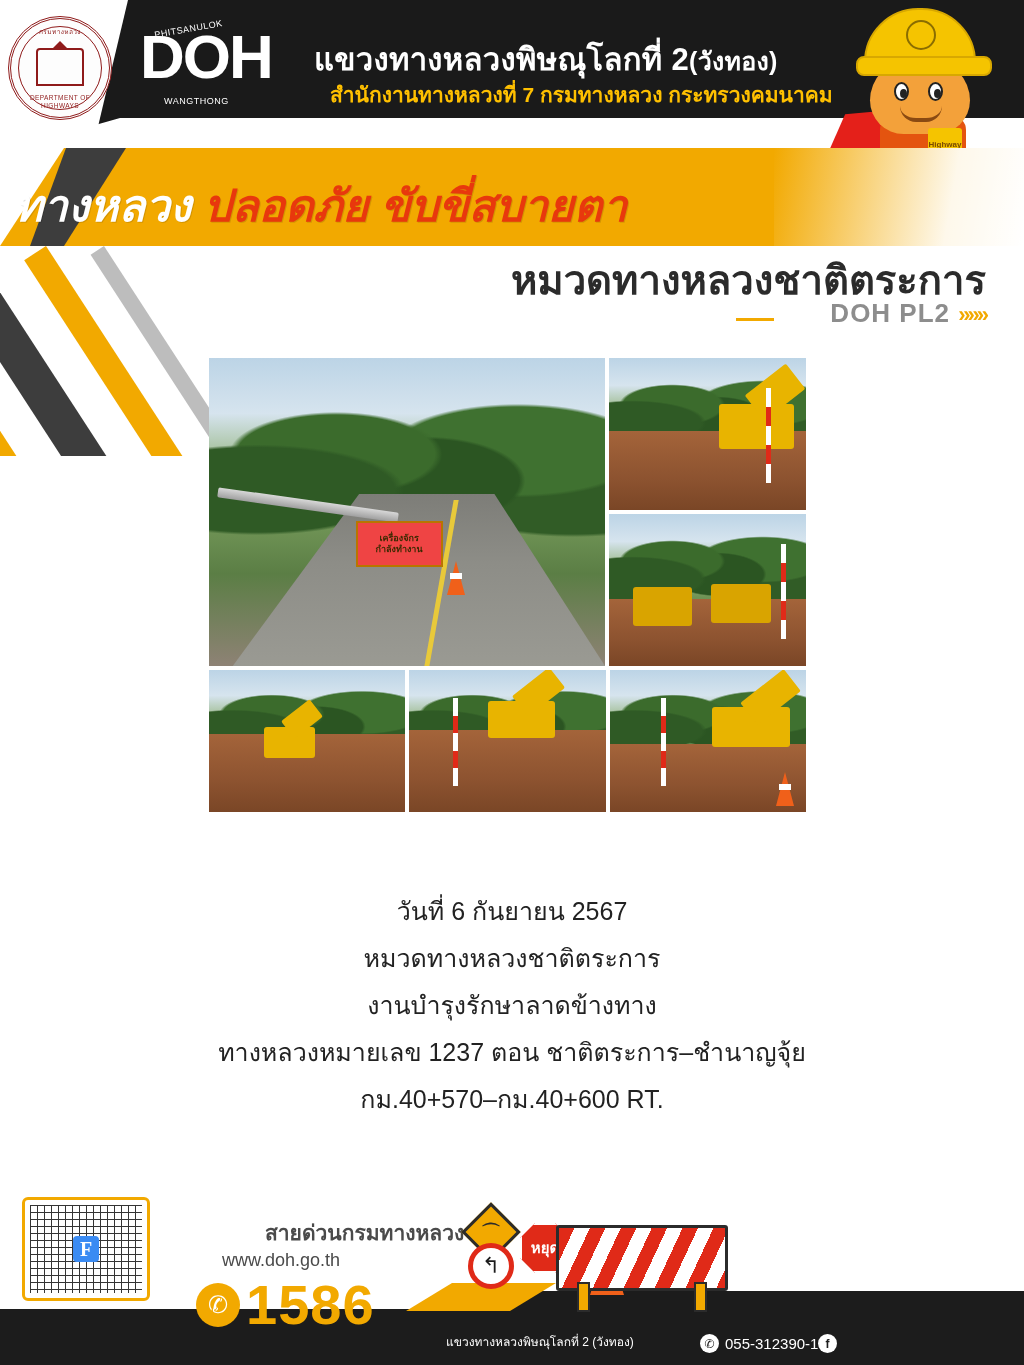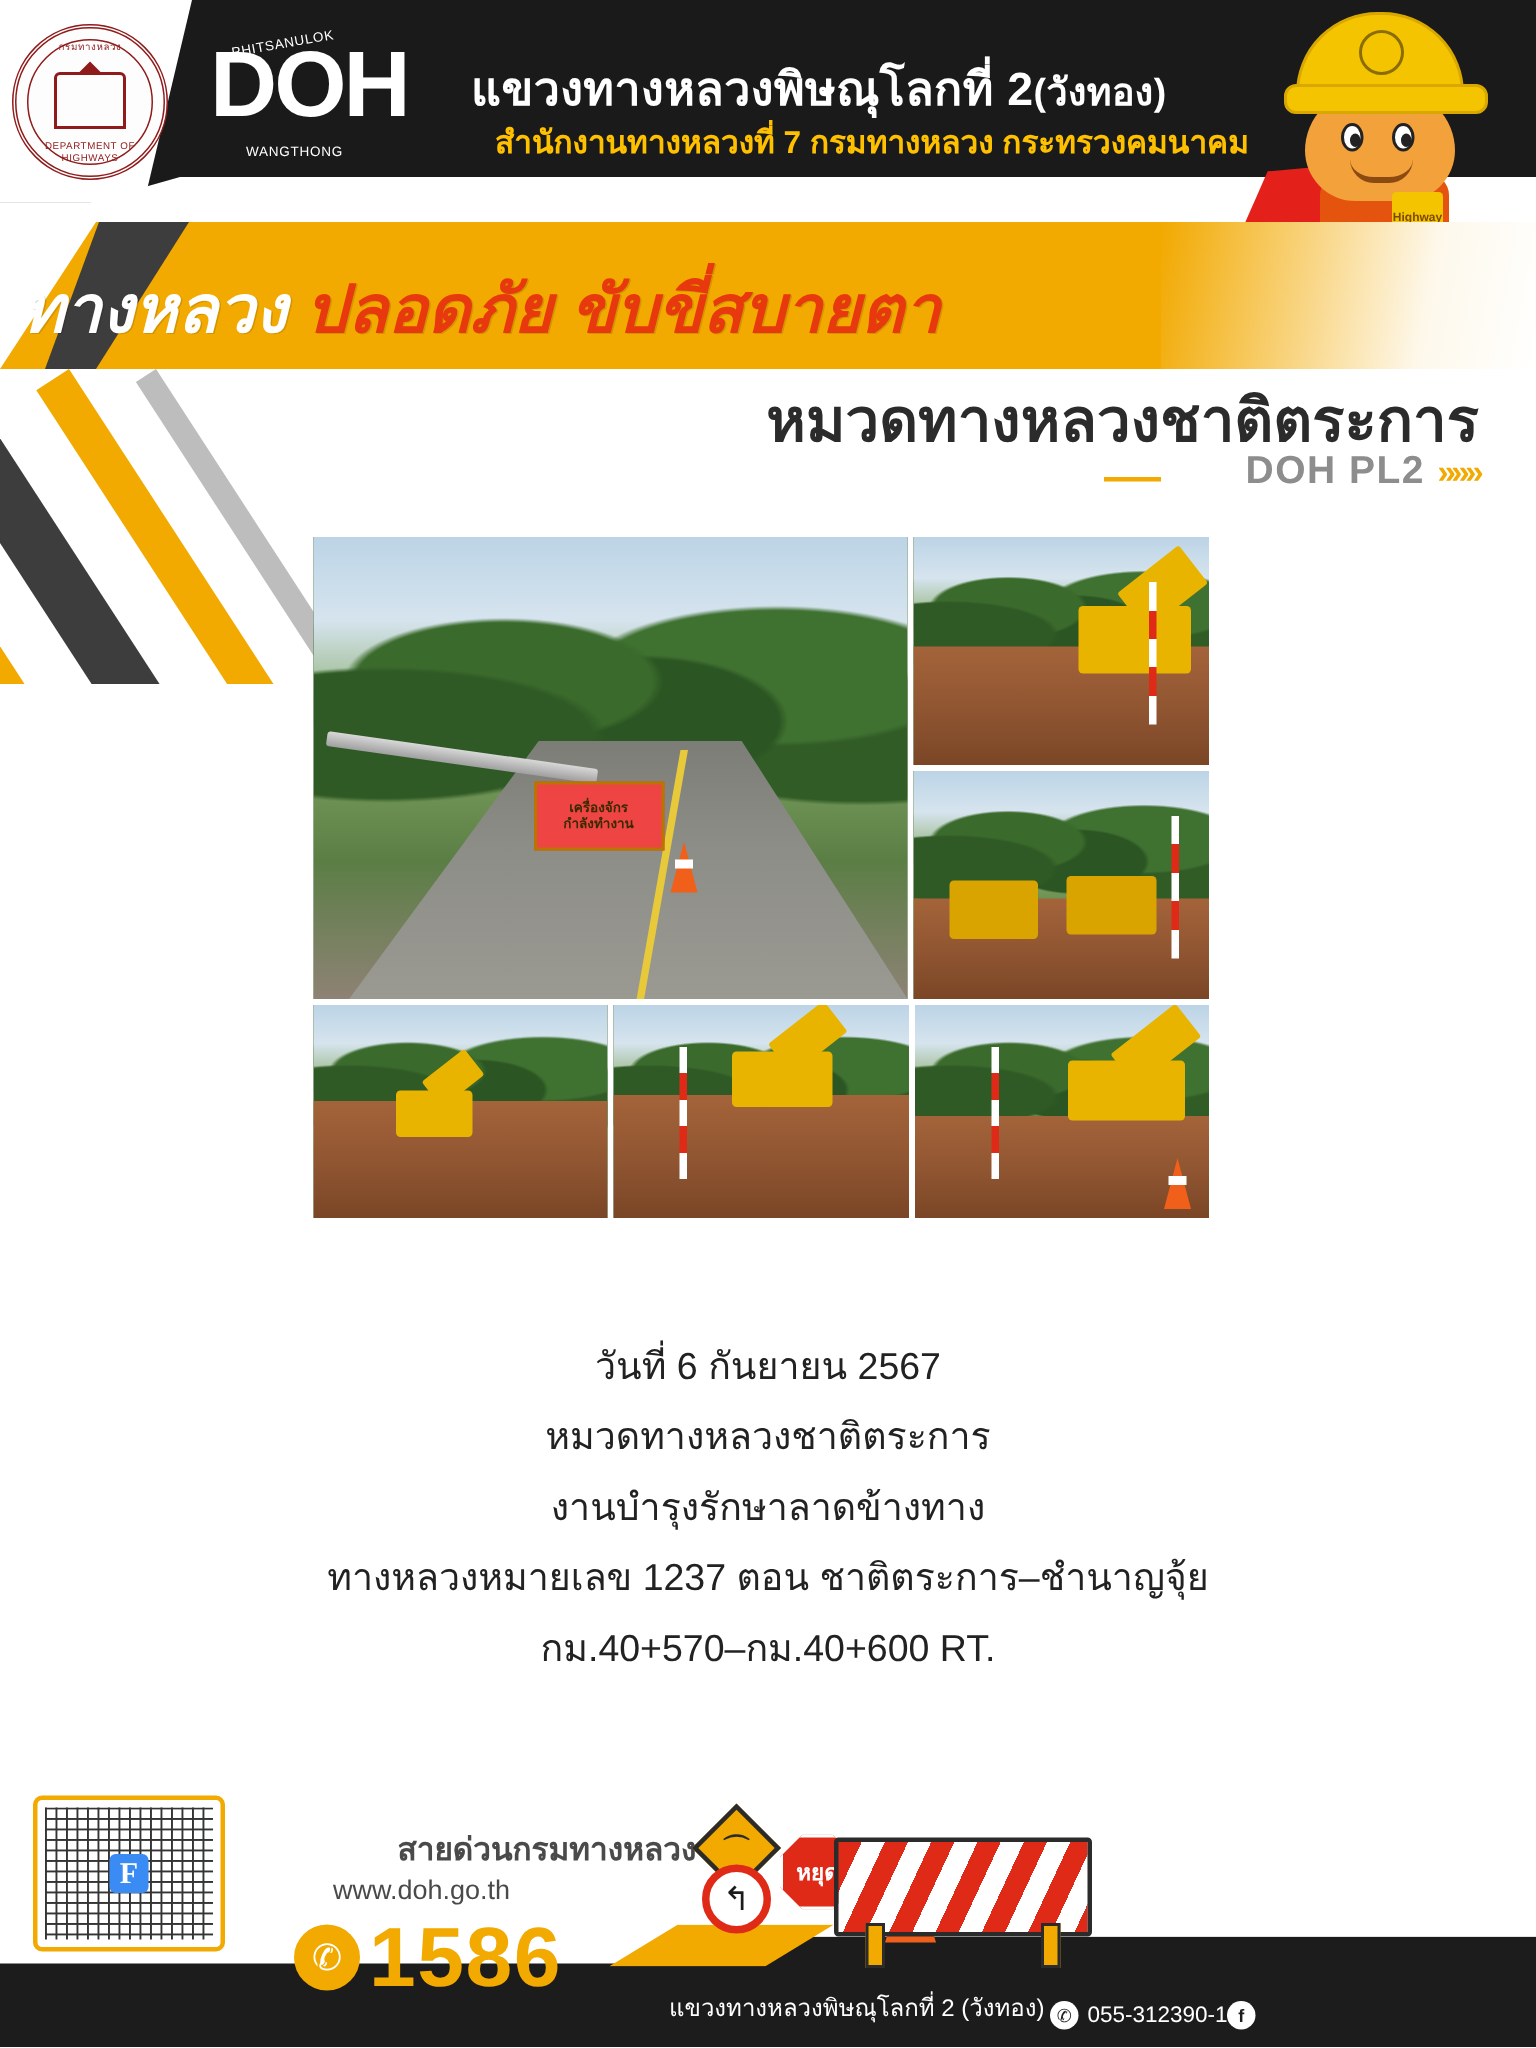--- a/index.html
+++ b/index.html
@@ -500,21 +500,21 @@
   .cone-foot::after {
     content: ""; position: absolute; top: 20px; left: -11px;
     width: 22px; height: 10px; background: #ffffff;
   }
   .addr-1 {
     position: absolute; bottom: 44px; left: 446px;
     color: #ffffff; font-size: 18px;
   }
   .addr-2 {
     position: absolute; bottom: 14px; left: 446px;
-    color: #ffffff; font-size: 16px;
+    color: #ffffff; font-size: 12px;
   }
   .foot-phone {
     position: absolute; bottom: 12px; left: 700px;
     color: #ffffff; font-size: 15px;
     display: flex; align-items: center; gap: 6px;
   }
   .foot-fb {
     position: absolute; bottom: 12px; left: 818px;
     color: #ffffff; font-size: 15px;
     display: flex; align-items: center; gap: 6px;

